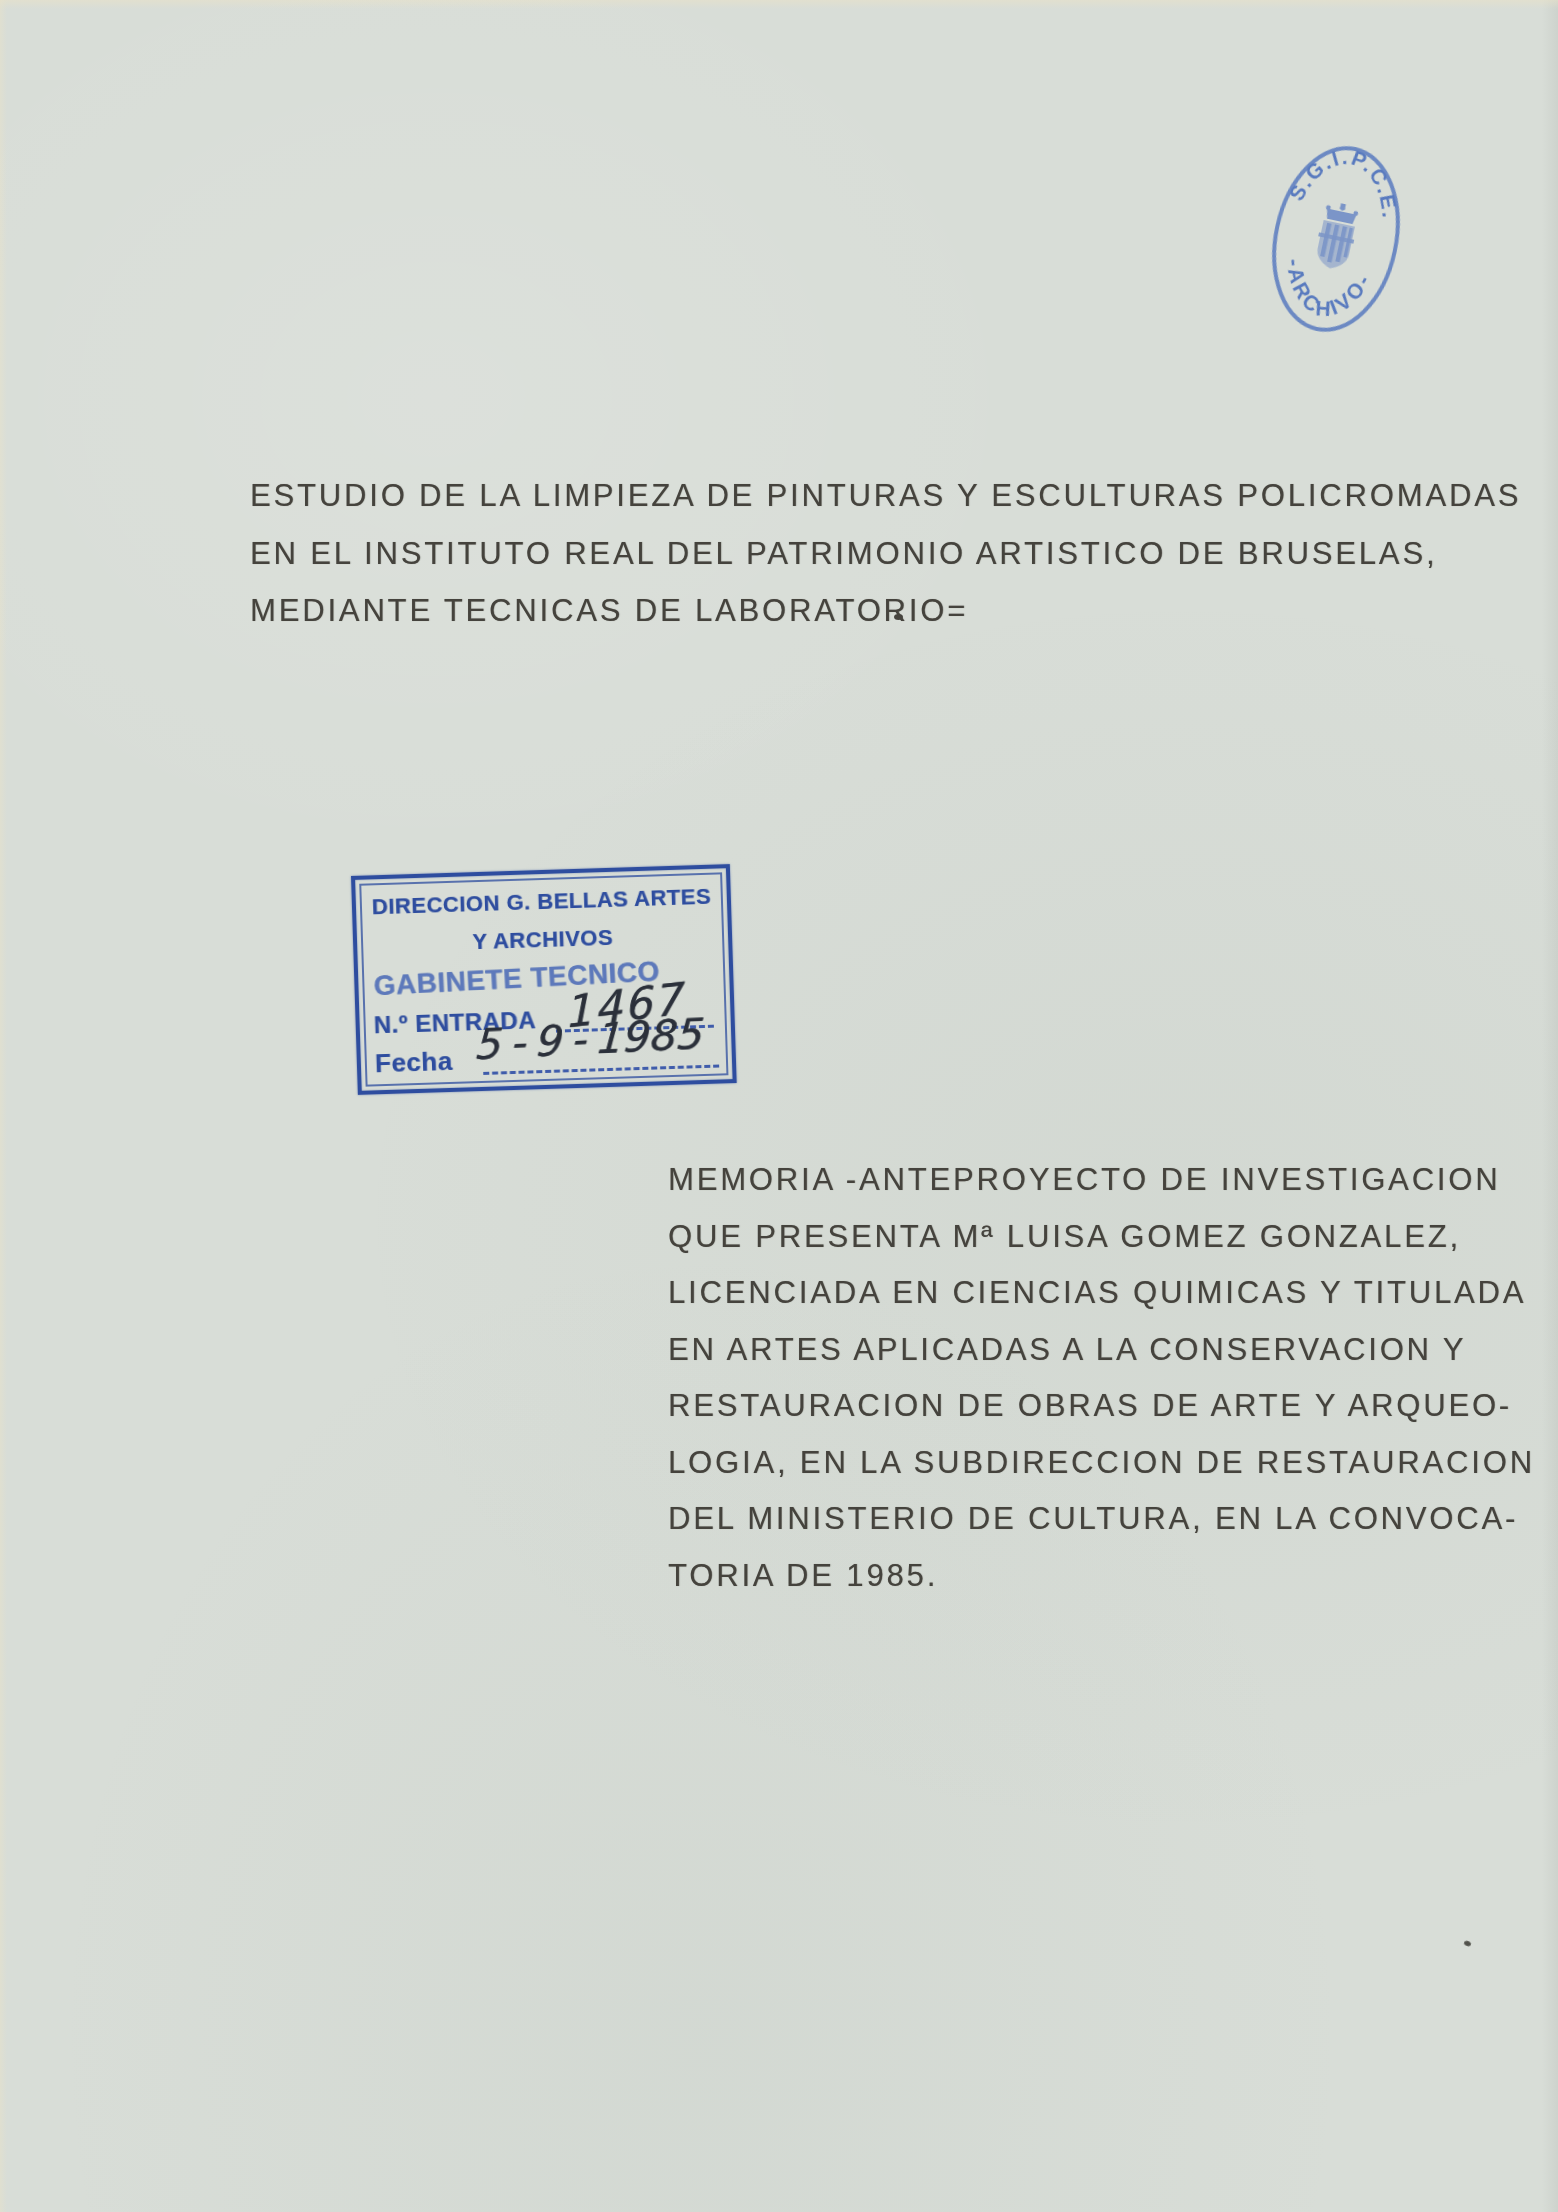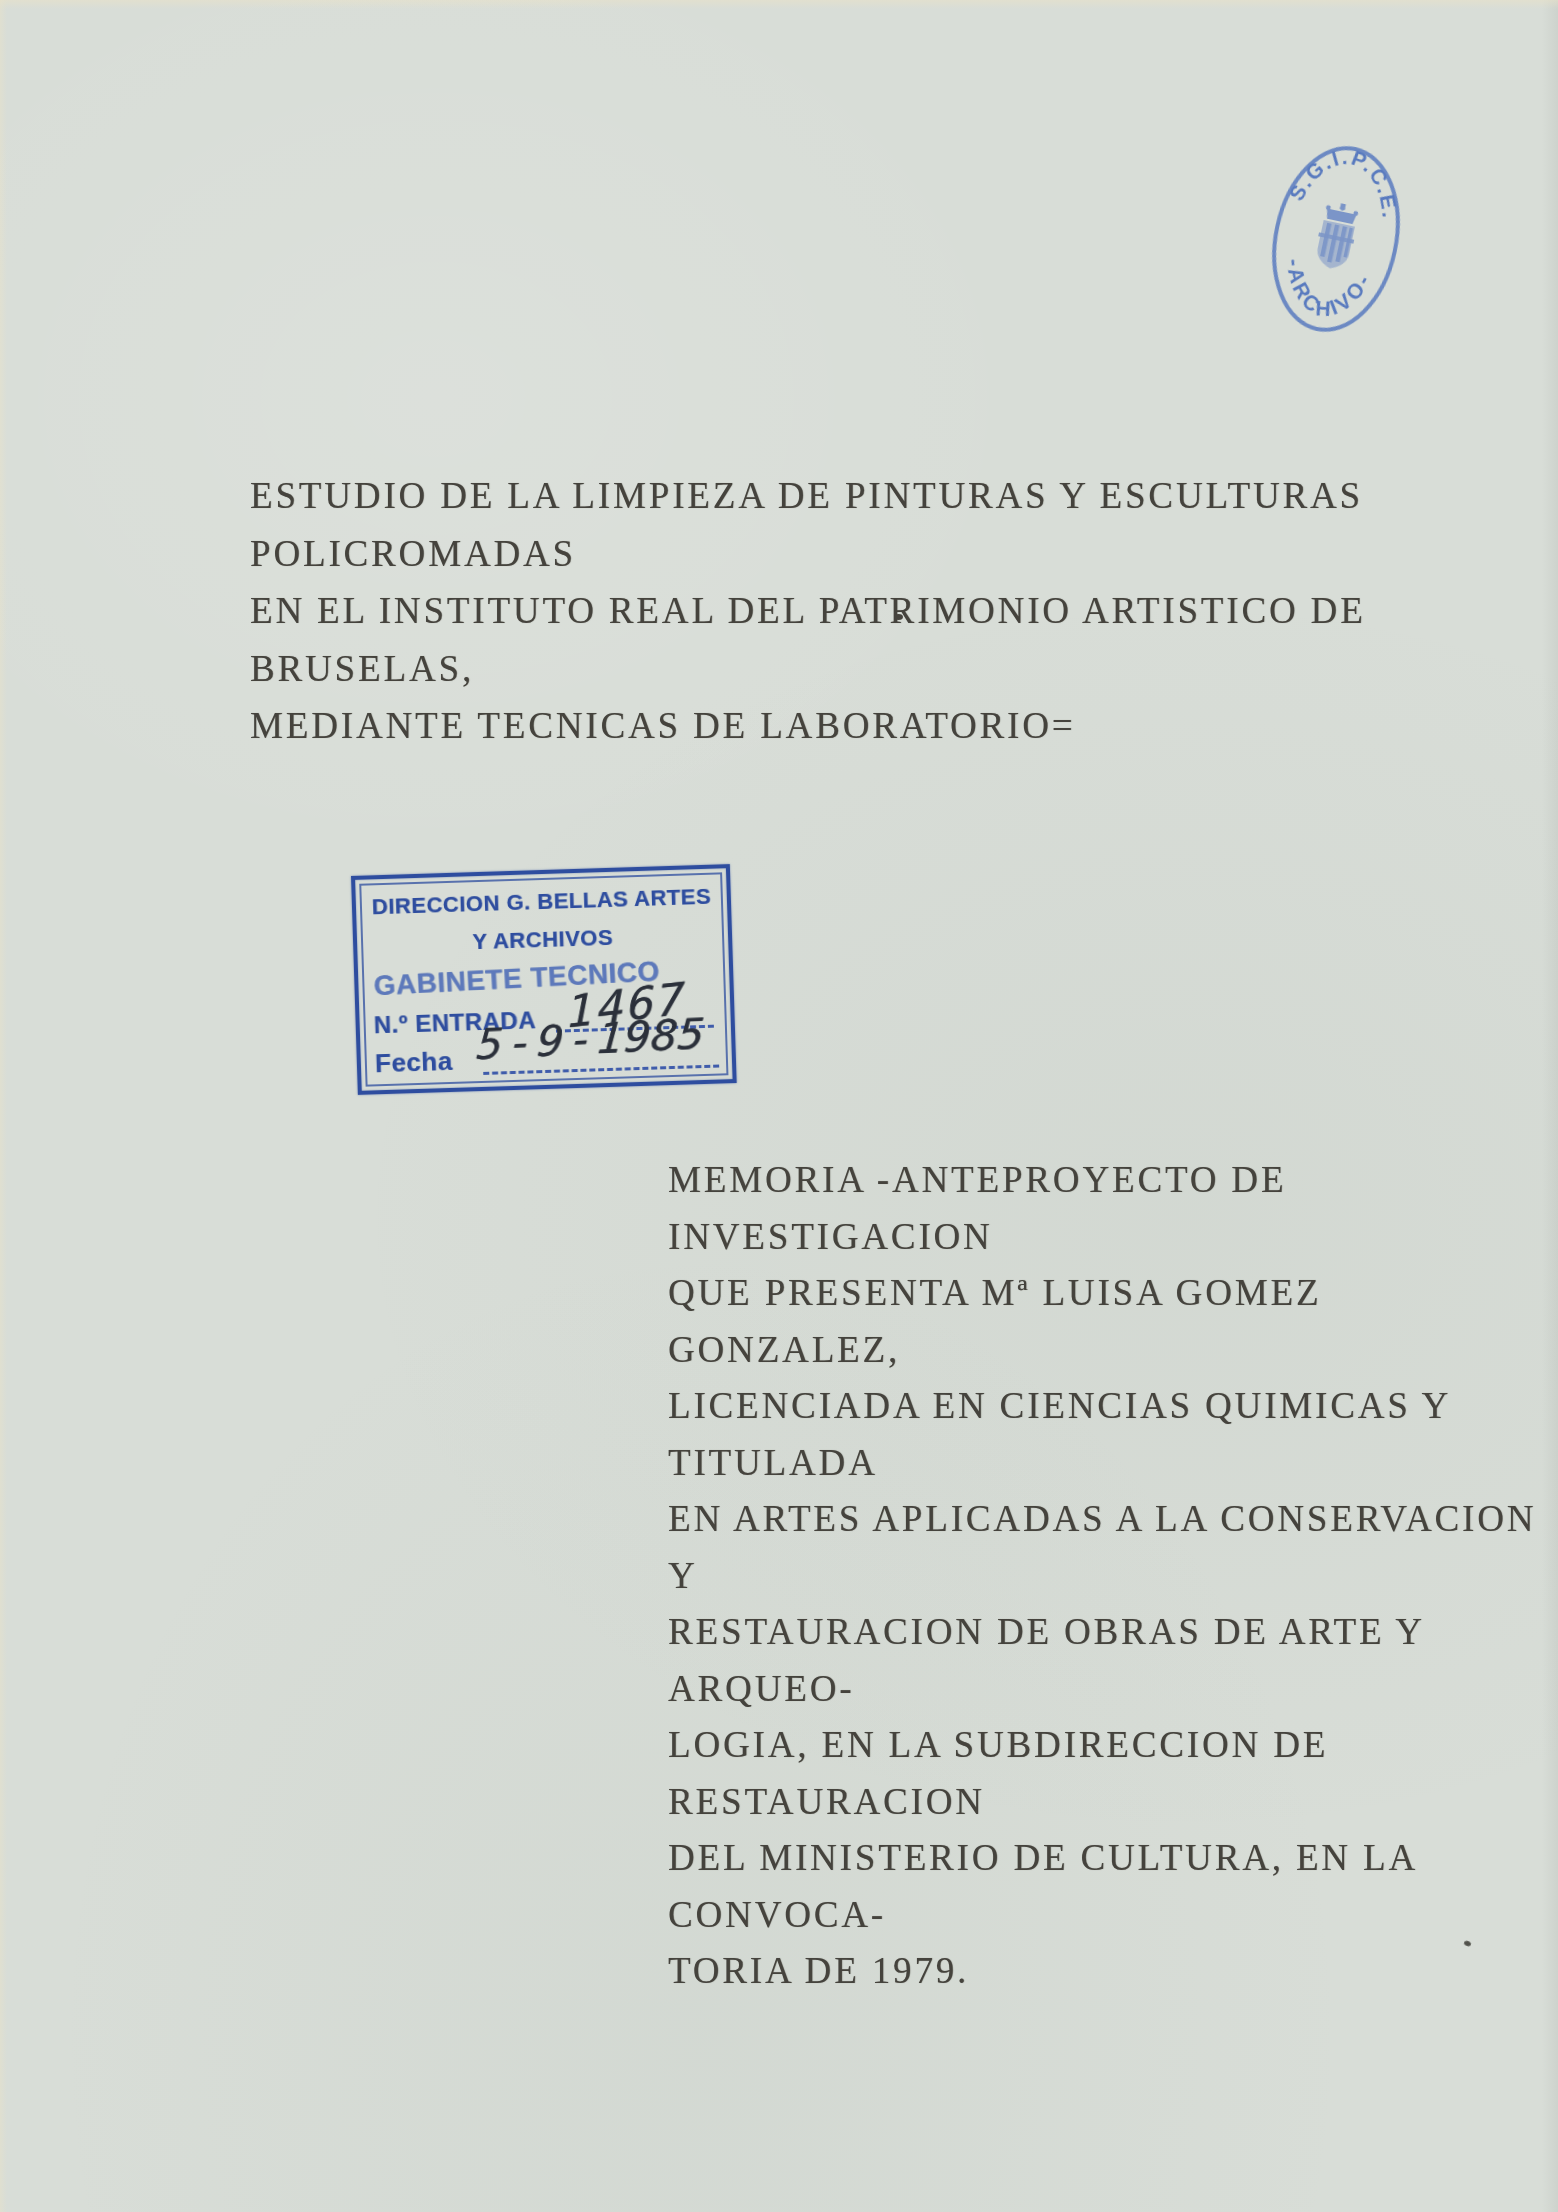--- a/index.html
+++ b/index.html
@@ -15,22 +15,22 @@
       radial-gradient(900px 1100px at 45% 92%, rgba(150,165,155,0.08), rgba(150,165,155,0) 72%),
       linear-gradient(to bottom, rgba(233,226,200,0.55), rgba(233,226,200,0) 9px),
       linear-gradient(to right, rgba(233,226,200,0.45), rgba(233,226,200,0) 7px),
       linear-gradient(to left, rgba(110,118,112,0.10), rgba(110,118,112,0) 16px);
     font-family: "Liberation Sans", sans-serif;
   }
 
   
   .typewriter {
     position: absolute;
-    font-family: Liberation Serif, serif;
-    font-size: 37px;
+    font-family: Liberation Sans, sans-serif;
+    font-size: 31px;
     letter-spacing: 2.84px;
     color: #45433d;
     white-space: pre-line;
     text-shadow: 0.5px 0.4px 0.8px rgba(62,60,52,0.45);
   }
   .title-block { left: 250px; top: 467px; width: 1280px; line-height: 57.5px; }
   .body-block  { left: 668px; top: 1152px; width: 880px; line-height: 56.5px; }
 
   .overstrike-dot {
     position: absolute; left: 894px; top: 614px;
@@ -154,16 +154,16 @@
     <div class="dash-line dash-date"></div>
   </div>
 
   <div class="typewriter body-block">MEMORIA -ANTEPROYECTO DE INVESTIGACION
 QUE PRESENTA Mª LUISA GOMEZ GONZALEZ,
 LICENCIADA EN CIENCIAS QUIMICAS Y TITULADA
 EN ARTES APLICADAS A LA CONSERVACION Y
 RESTAURACION DE OBRAS DE ARTE Y ARQUEO-
 LOGIA, EN LA SUBDIRECCION DE RESTAURACION
 DEL MINISTERIO DE CULTURA, EN LA CONVOCA-
-TORIA DE 1979.</div>
+TORIA DE 1985.</div>
 
   <div class="ink-speck"></div>
 </div>
 
 </body></html>

